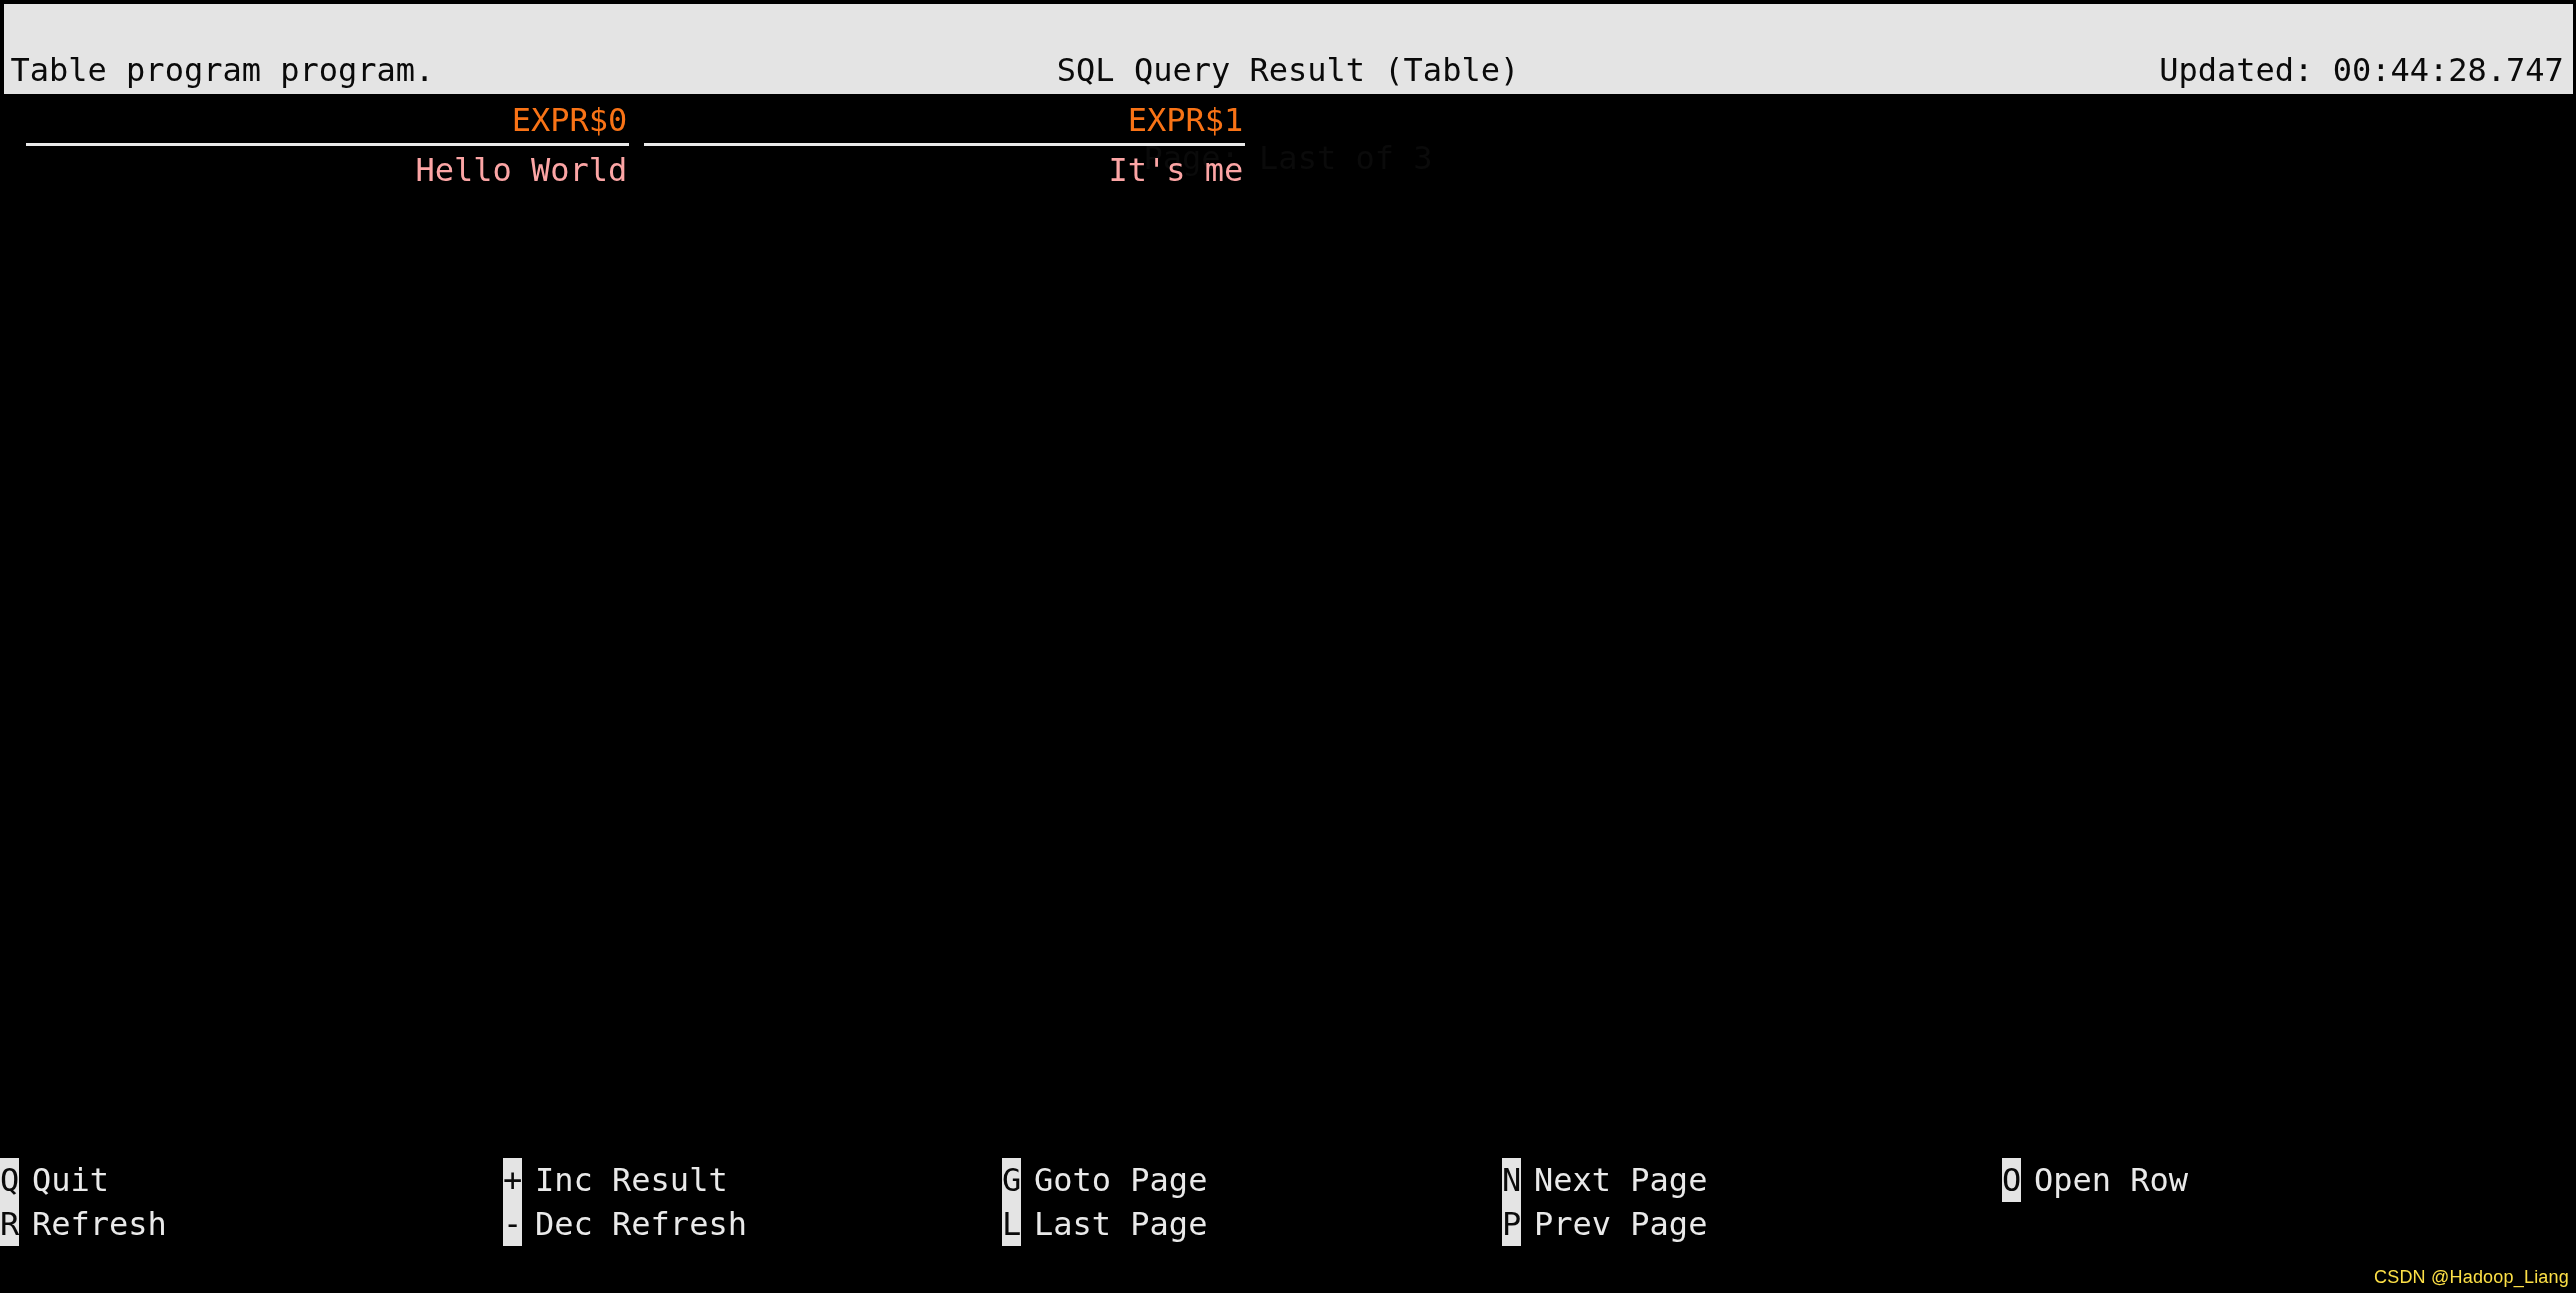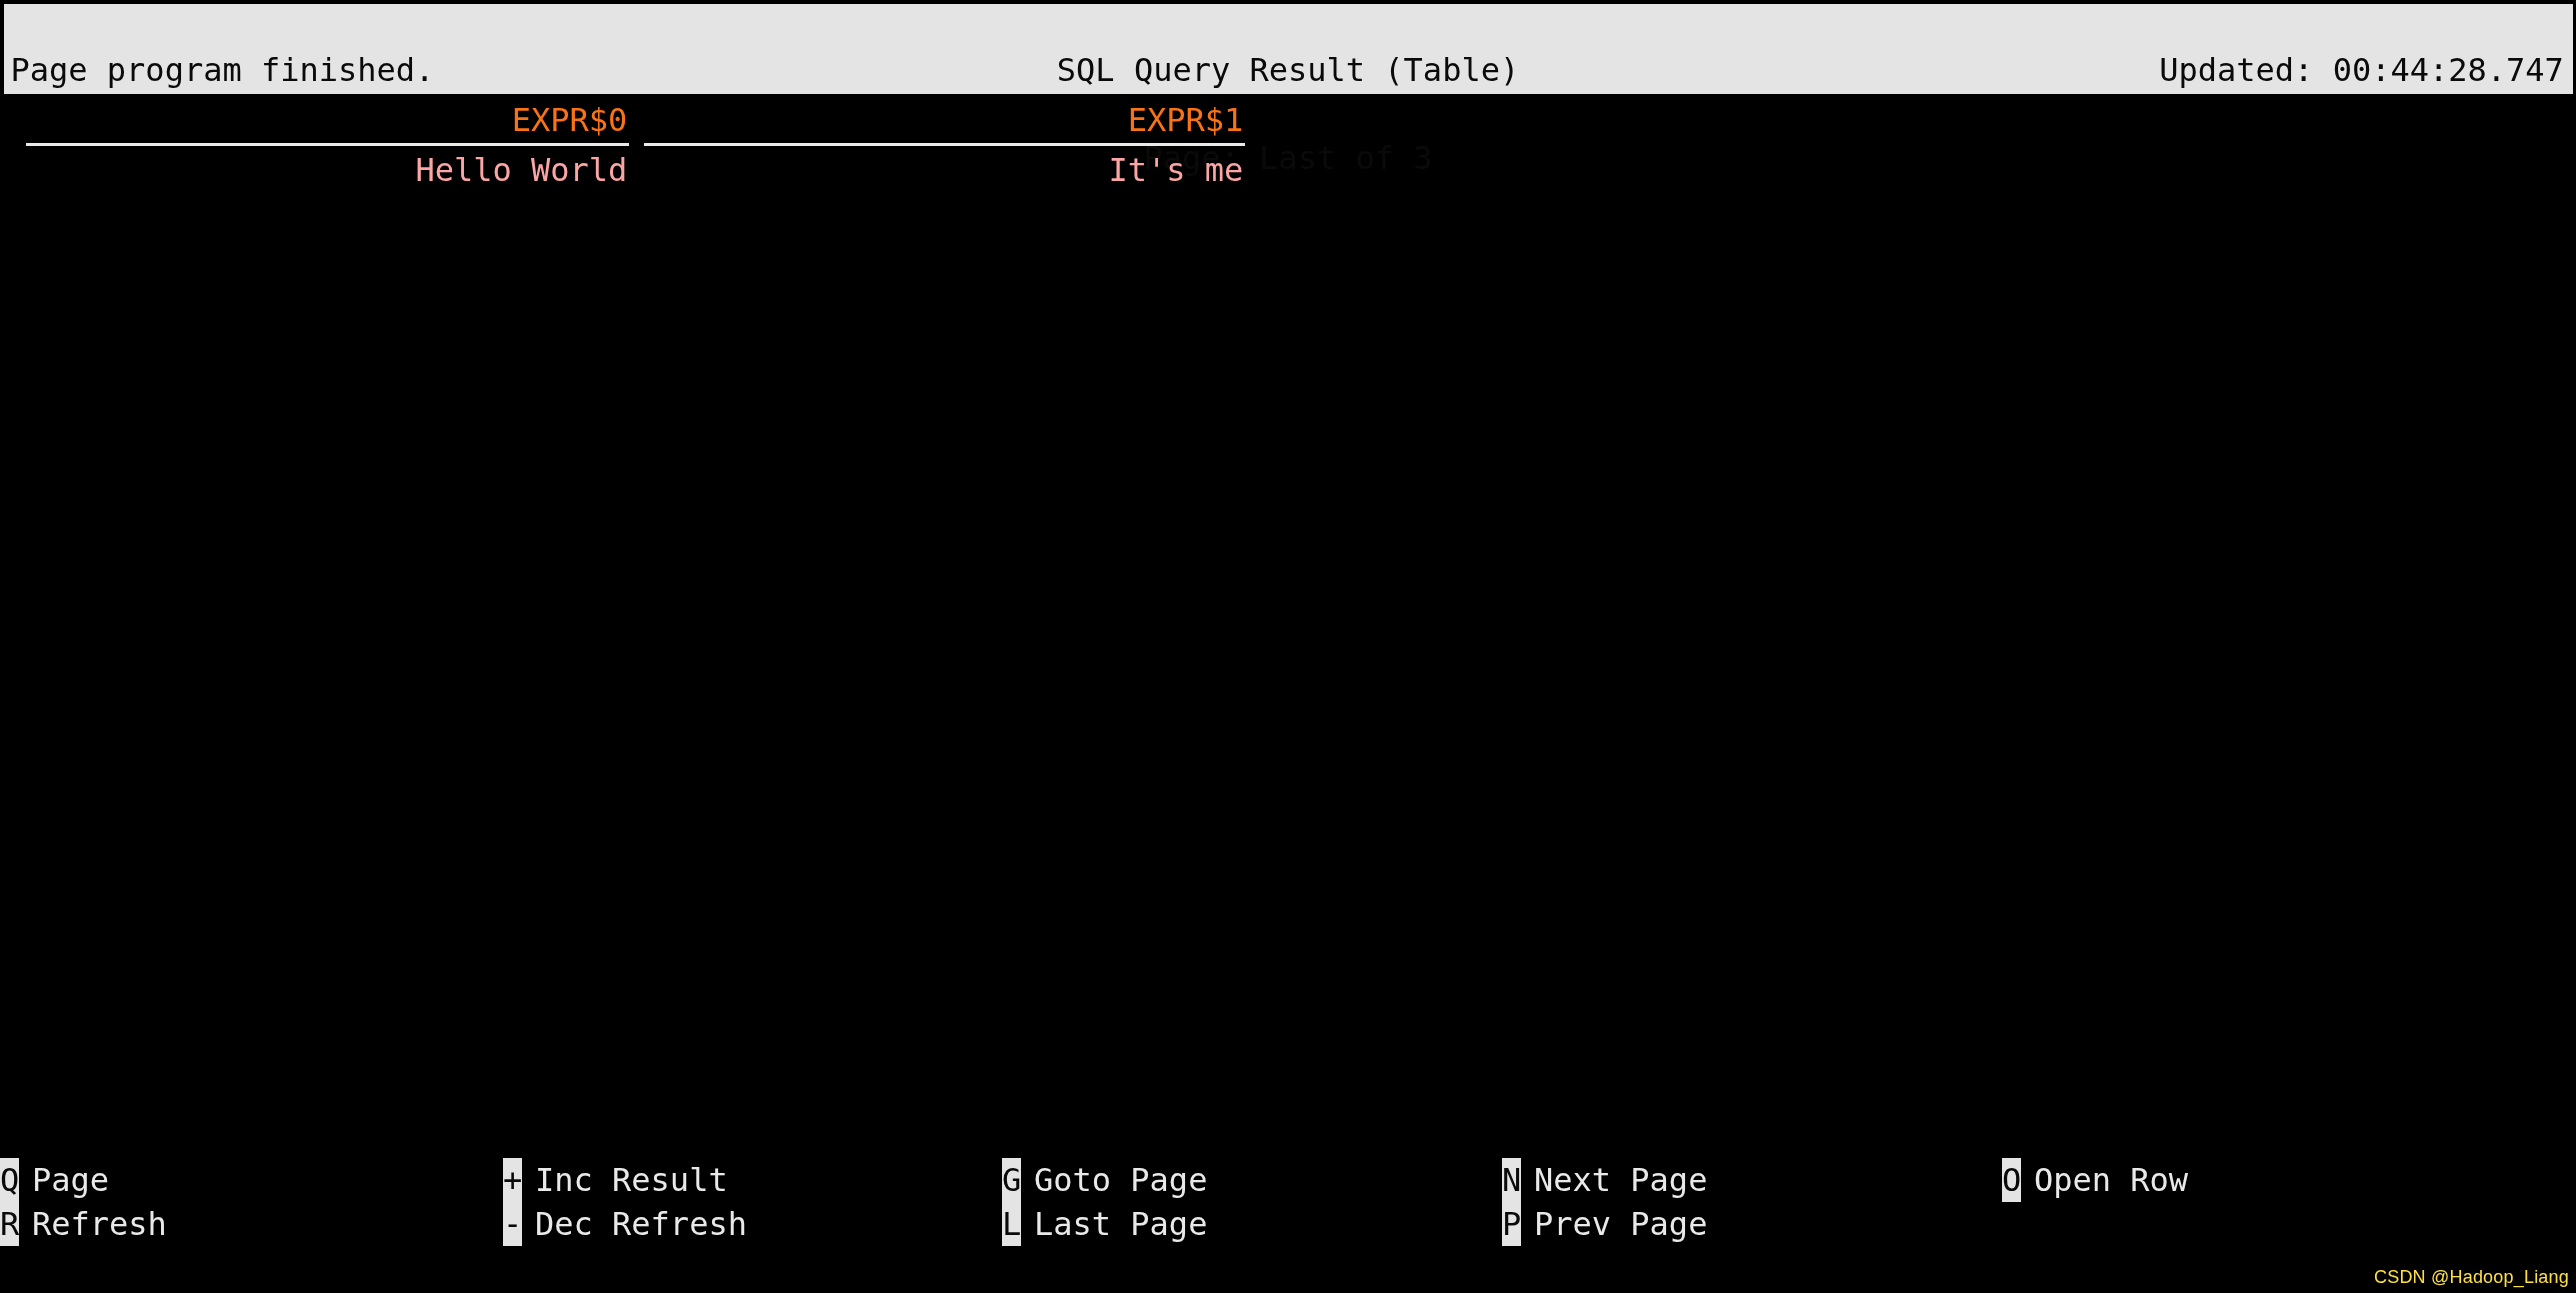--- a/index.html
+++ b/index.html
@@ -165,21 +165,21 @@
 
 <div id="screen">
 
   <div class="header-bar">
 
     <div class="header-line row1">
       <span class="hdr-center">SQL Query Result (Table)</span>
     </div>
 
     <div class="header-line row2">
-      <span class="hdr-left">Page program finished.</span>
+      <span class="hdr-left">Table program program.</span>
       <span class="hdr-center">Page: Last of 3</span>
       <span class="hdr-right">Updated: 00:44:28.747</span>
     </div>
 
   </div>
 
   <div class="table-area">
 
     <div class="trow" id="header-row"><div class="cell header-cell" style="left: 26px; width: 603px;">EXPR$0</div><div class="cell header-cell" style="left: 644px; width: 601px;">EXPR$1</div></div>
     <div class="rule-row" id="rule-row">
@@ -187,21 +187,21 @@
         <div class="rule" style="left: 644px; width: 601px;"></div>
       </div>
     <div id="body-rows">
         <div class="trow"><div class="cell" style="left: 26px; width: 603px;">Hello World</div><div class="cell" style="left: 644px; width: 601px;">It's me</div></div>
       </div>
 
   </div>
 
   <div class="footer" id="footer">
       <div class="fcol" style="left: 0px;">
-        <div class="fitem"><span class="fkey">Q</span><span class="flabel">Page</span></div>
+        <div class="fitem"><span class="fkey">Q</span><span class="flabel">Quit</span></div>
         <div class="fitem"><span class="fkey">R</span><span class="flabel">Refresh</span></div>
       </div>
       <div class="fcol" style="left: 503px;">
         <div class="fitem"><span class="fkey">+</span><span class="flabel">Inc Result</span></div>
         <div class="fitem"><span class="fkey">-</span><span class="flabel">Dec Refresh</span></div>
       </div>
       <div class="fcol" style="left: 1002px;">
         <div class="fitem"><span class="fkey">G</span><span class="flabel">Goto Page</span></div>
         <div class="fitem"><span class="fkey">L</span><span class="flabel">Last Page</span></div>
       </div>

